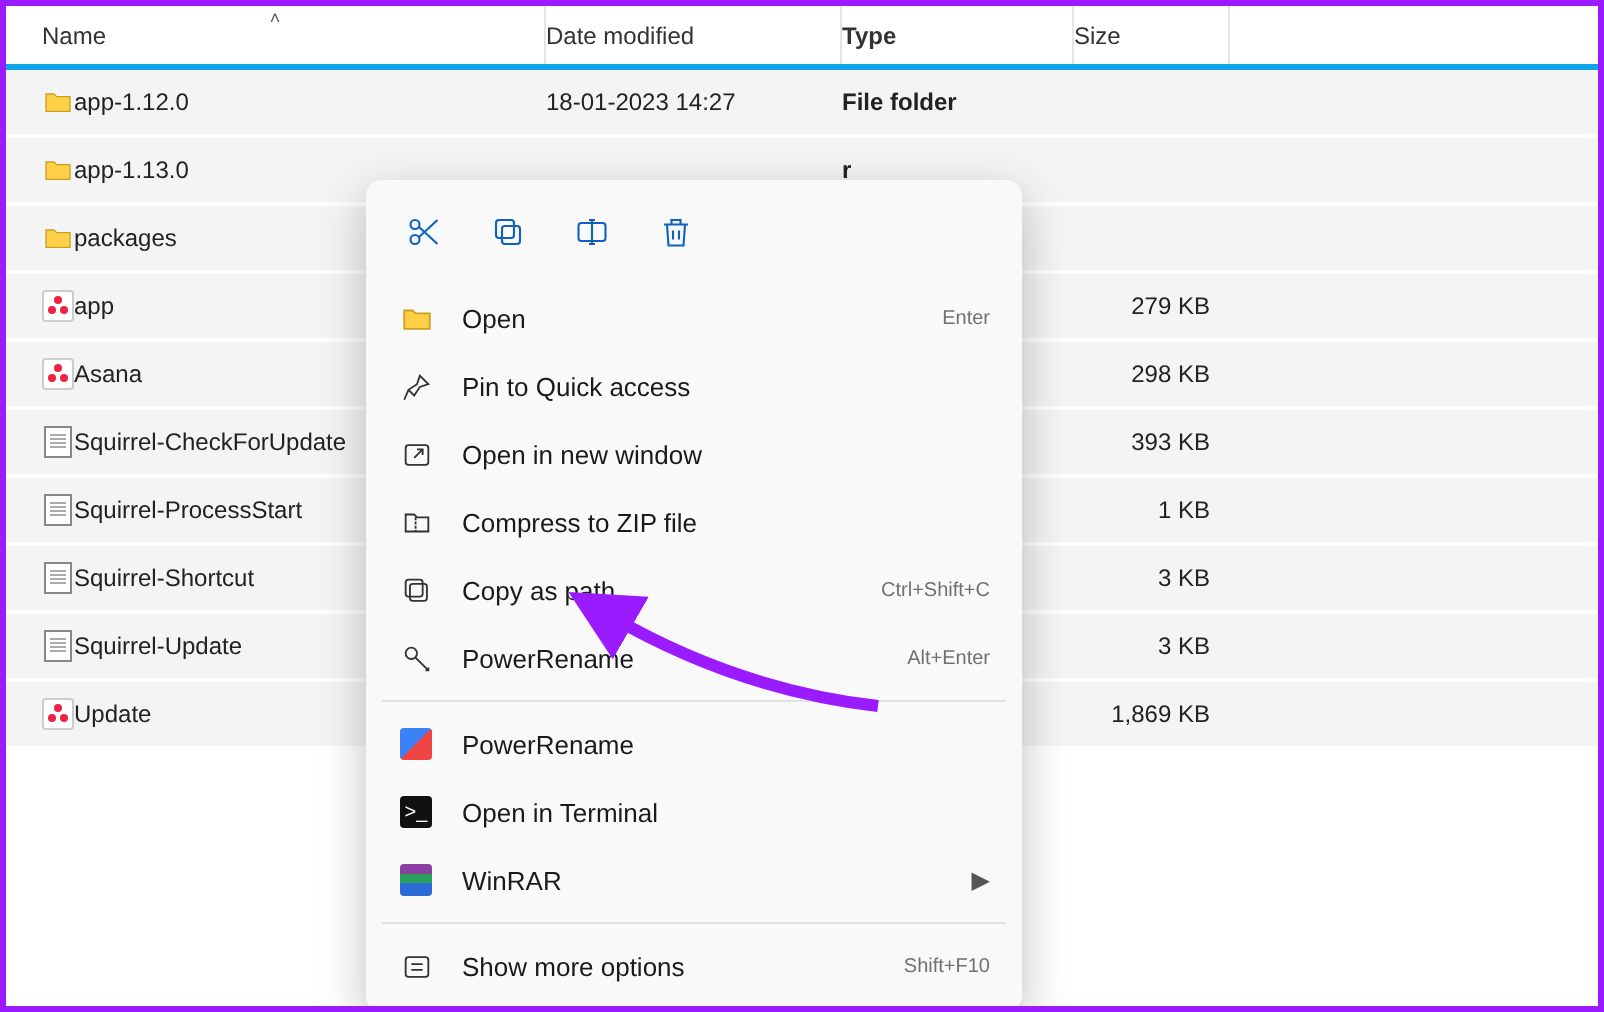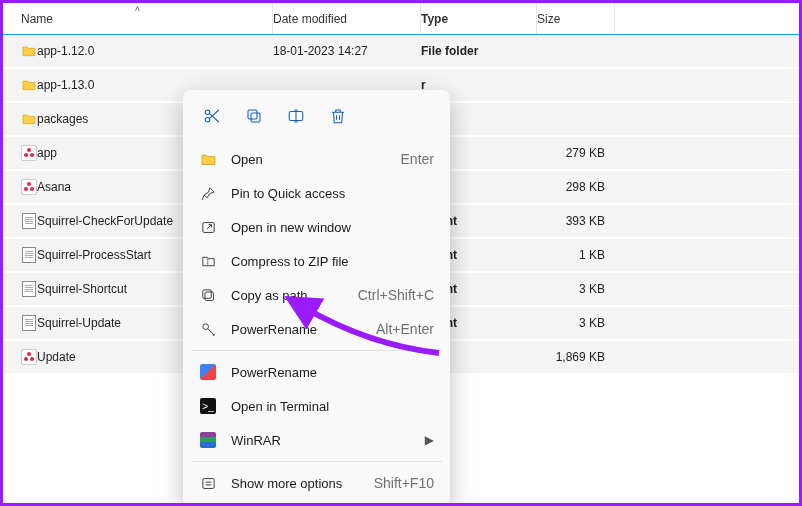--- a/index.html
+++ b/index.html
@@ -11,21 +11,21 @@
     width: 802px;
     height: 506px;
     border: 3px solid #9b1bff;
     position: relative;
     overflow: hidden;
   }
   .header-row {
     display: flex;
     height: 32px;
     align-items: center;
-    border-bottom: 1px solid #0ea5e9;
+    border-bottom: 3px solid #0ea5e9;
     font-size: 12px;
     color: #333;
   }
   .col-name { width: 270px; padding-left: 18px; position: relative; }
   .col-date { width: 148px; }
   .col-type { width: 116px; font-weight: bold; }
   .col-size { width: 78px; text-align: right; padding-right: 10px; }
   .header-row .col-name,
   .header-row .col-date,
   .header-row .col-type,
@@ -59,21 +59,21 @@
   }
   .icon-doc::before {
     content:""; position:absolute; left:2px; top:3px; right:2px; height:1px; background:#aaa;
     box-shadow: 0 2px 0 #aaa, 0 4px 0 #aaa, 0 6px 0 #aaa;
   }
 
   
   .ctx {
     position:absolute;
     left:180px; top:87px;
-    width:267px;
+    width:328px;
     background:#f9f9f9;
     border-radius:8px;
     box-shadow: 0 8px 24px rgba(0,0,0,0.25);
     padding:6px;
     font-size:13px;
     color:#1a1a1a;
   }
   .ctx-toprow {
     display:flex; gap:4px; padding:4px 4px 8px 4px;
   }
@@ -86,21 +86,21 @@
   .ctx-item {
     display:flex; align-items:center;
     height:34px;
     padding:0 10px 0 10px;
     border-radius:4px;
     gap:14px;
   }
   .ctx-item .mi { width:18px; height:18px; display:flex; align-items:center; justify-content:center; flex-shrink:0; }
   .ctx-item .mi svg { width:17px; height:17px; stroke:#333; fill:none; stroke-width:1.3; }
   .ctx-item .lbl { flex:1; }
-  .ctx-item .accel { color:#707070; font-size:14px; }
+  .ctx-item .accel { color:#707070; font-size:10px; }
   .ctx-item .chev { color:#555; font-size:12px; }
   .ctx-sep { height:1px; background:#e2e2e2; margin:4px 2px; }
 
   .mi-color-pr {
     width:16px; height:16px;
     background: linear-gradient(135deg,#3b82f6 50%,#ef4444 50%);
     border-radius:2px;
   }
   .mi-color-term {
     width:16px; height:16px; background:#111; border-radius:2px;

